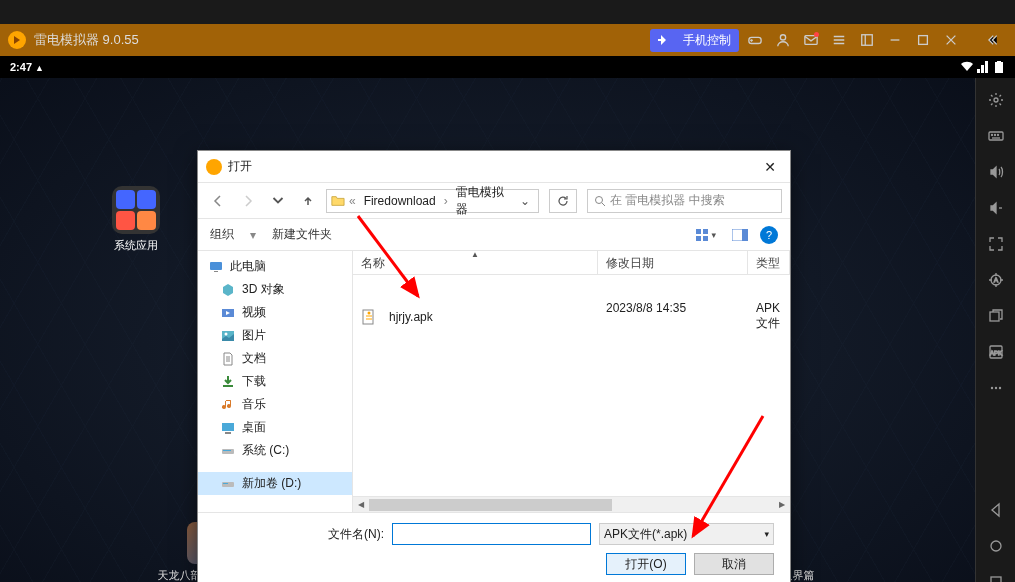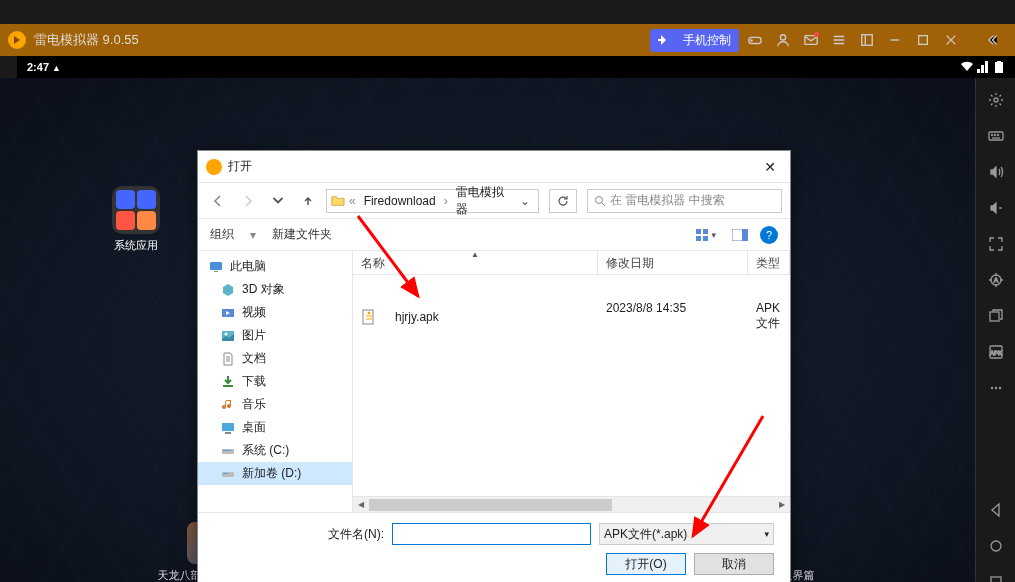--- a/index.html
+++ b/index.html
@@ -10,21 +10,21 @@
 .titlebar .logo { width: 18px; height: 18px; background: #ffa500; border-radius: 50%; margin-right: 8px; display: flex; align-items: center; justify-content: center; }
 .titlebar .logo svg { width: 10px; height: 10px; }
 .titlebar .title { flex: 1; }
 .titlebar .controls { display: flex; gap: 4px; align-items: center; }
 .phone-btn { background: #5865f2; padding: 3px 8px; border-radius: 3px; color: #fff; font-size: 12px; display: flex; align-items: center; gap: 15px; }
 .tb-icon { width: 24px; height: 24px; display: flex; align-items: center; justify-content: center; color: #ccc; cursor: pointer; position: relative; }
 .tb-icon svg { width: 14px; height: 14px; }
 .dot { position: absolute; top: 4px; right: 4px; width: 5px; height: 5px; background: #ff4444; border-radius: 50%; }
 
 
-.android-status { height: 22px; background: #000; display: flex; align-items: center; justify-content: space-between; padding: 0 10px; color: #fff; font-size: 11px; font-weight: bold; margin-left: 17px; }
+.android-status { height: 22px; background: #000; display: flex; align-items: center; justify-content: space-between; padding: 0 10px; color: #fff; font-size: 11px; font-weight: bold; }
 .status-right { display: flex; gap: 4px; align-items: center; }
 .status-right svg { width: 12px; height: 12px; }
 
 
 .main-area { position: relative; height: calc(582px - 54px); background: #000; display: flex; }
 .desktop { flex: 1; position: relative; background: radial-gradient(ellipse at center, #1a2332 0%, #0a0f1a 100%); }
 .hex-bg { position: absolute; inset: 0; opacity: 0.1; background-image: repeating-linear-gradient(60deg, transparent 0 40px, #2a3a52 40px 41px), repeating-linear-gradient(-60deg, transparent 0 40px, #2a3a52 40px 41px); }
 
 
 .desk-icon { position: absolute; width: 56px; text-align: center; color: #fff; font-size: 11px; }
@@ -61,35 +61,35 @@
 
 .fd-toolbar { height: 32px; display: flex; align-items: center; padding: 0 12px; gap: 16px; border-bottom: 1px solid #e5e5e5; }
 .fd-toolbar .tb-link { color: #333; cursor: pointer; }
 .fd-toolbar .tb-right { margin-left: auto; display: flex; gap: 8px; align-items: center; }
 .view-btn { display: flex; align-items: center; gap: 2px; padding: 2px 4px; }
 .help-btn { width: 18px; height: 18px; border-radius: 50%; background: #0078d7; color: #fff; display: flex; align-items: center; justify-content: center; font-size: 11px; }
 
 .fd-body { flex: 1; display: flex; overflow: hidden; }
 .fd-tree { width: 155px; border-right: 1px solid #e5e5e5; padding: 4px 0; overflow-y: auto; }
 .tree-item { display: flex; align-items: center; gap: 6px; padding: 3px 10px; cursor: pointer; }
-.tree-item.sel { background: #cde8ff; }
+.tree-item.sel { background: #cde8ff; margin-top: 10px; }
 .tree-item .ti-icon { width: 16px; height: 16px; display: flex; align-items: center; justify-content: center; }
 .tree-item .ti-icon svg { width: 14px; height: 14px; }
 
 .fd-list { flex: 1; display: flex; flex-direction: column; position: relative; }
 .list-head { height: 24px; border-bottom: 1px solid #e5e5e5; display: flex; color: #444; }
 .list-head > div { padding: 4px 8px; border-right: 1px solid #e5e5e5; position: relative; }
 .col-name { flex: 0 0 245px; }
 .col-date { flex: 0 0 150px; }
 .col-type { flex: 1; }
 .sort-ind { position: absolute; top: -1px; left: 50%; transform: translateX(-50%); font-size: 8px; color: #555; }
 .list-rows { flex: 1; overflow: auto; }
 .list-row { display: flex; padding: 4px 0; cursor: pointer; }
 .list-row .cell { padding: 2px 8px; }
-.cell.col-name { display: flex; align-items: center; gap: 18px; }
+.cell.col-name { display: flex; align-items: center; gap: 12px; }
 .file-icon { width: 16px; height: 16px; }
 .list-scroll { height: 16px; border-top: 1px solid #e5e5e5; background: #f0f0f0; display: flex; align-items: center; }
 .list-scroll .sc-btn { width: 16px; height: 16px; display: flex; align-items: center; justify-content: center; color: #666; font-size: 8px; }
 .list-scroll .sc-track { flex: 1; position: relative; height: 16px; }
 .list-scroll .sc-thumb { position: absolute; left: 0; top: 2px; width: 60%; height: 12px; background: #ccc; }
 
 .fd-footer { padding: 10px 16px; display: flex; flex-direction: column; gap: 8px; border-top: 1px solid #e5e5e5; }
 .fn-row { display: flex; align-items: center; gap: 8px; }
 .fn-label { width: 170px; text-align: right; }
 .fn-input { flex: 1; height: 22px; border: 1px solid #0078d7; padding: 0 4px; outline: none; }

